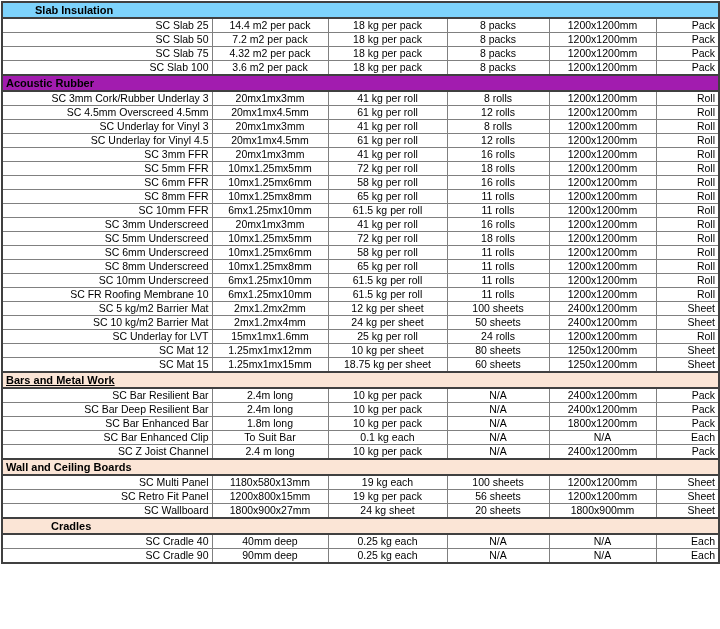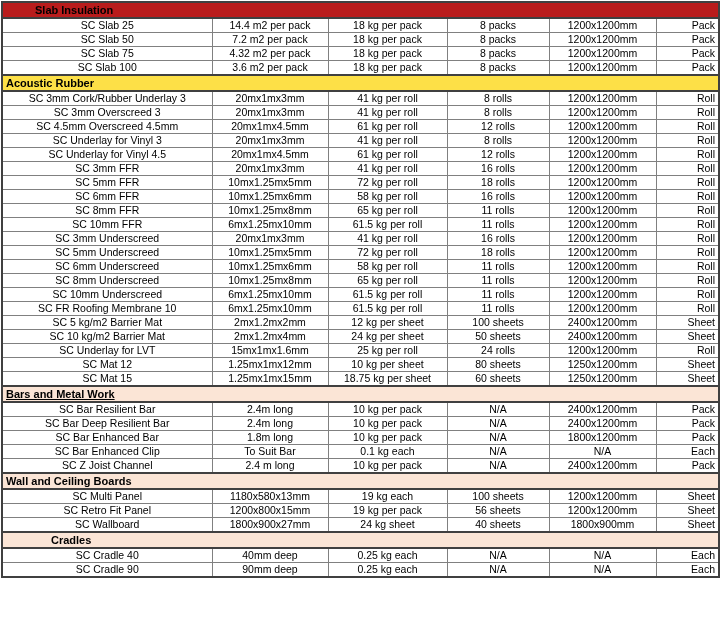--- a/index.html
+++ b/index.html
@@ -31,42 +31,42 @@
   }
   tr.section-row td {
     border-top: 2px solid #404040;
     border-bottom: 2px solid #404040;
     font-weight: bold;
     font-size: 11px;
     height: 14px;
     line-height: 14px;
     text-align: left;
   }
-  tr.data-row td.col0 { text-align: center; }
+  tr.data-row td.col0 { text-align: right; }
   tr.data-row td.col1,
   tr.data-row td.col2,
   tr.data-row td.col3,
   tr.data-row td.col4 { text-align: center; }
   tr.data-row td.col5 { text-align: right; }
 </style>
 </head>
 <body>
 
 <table class="product-table">
   <colgroup>
     <col style="width: 210px;">
       <col style="width: 116px;">
       <col style="width: 119px;">
       <col style="width: 102px;">
       <col style="width: 107px;">
       <col style="width: 63px;">
   </colgroup>
   <tbody>
       <tr class="section-row">
-        <td colspan="6" style="background: #b91c1c; padding-left: 32px;">Slab Insulation</td>
+        <td colspan="6" style="background: #7dd3fc; padding-left: 32px;">Slab Insulation</td>
       </tr>
       <tr class="data-row">
         <td class="col0">SC Slab 25</td>
         <td class="col1">14.4 m2 per pack</td>
         <td class="col2">18 kg per pack</td>
         <td class="col3">8 packs</td>
         <td class="col4">1200x1200mm</td>
         <td class="col5">Pack</td>
       </tr>
       <tr class="data-row">
@@ -87,32 +87,24 @@
       </tr>
       <tr class="data-row">
         <td class="col0">SC Slab 100</td>
         <td class="col1">3.6 m2 per pack</td>
         <td class="col2">18 kg per pack</td>
         <td class="col3">8 packs</td>
         <td class="col4">1200x1200mm</td>
         <td class="col5">Pack</td>
       </tr>
       <tr class="section-row">
-        <td colspan="6" style="background: #fde047; margin-top: 13px;">Acoustic Rubber</td>
+        <td colspan="6" style="background: #a21caf; margin-top: 13px;">Acoustic Rubber</td>
       </tr>
       <tr class="data-row">
         <td class="col0">SC 3mm Cork/Rubber Underlay 3</td>
-        <td class="col1">20mx1mx3mm</td>
-        <td class="col2">41 kg per roll</td>
-        <td class="col3">8 rolls</td>
-        <td class="col4">1200x1200mm</td>
-        <td class="col5">Roll</td>
-      </tr>
-      <tr class="data-row">
-        <td class="col0">SC 3mm Overscreed 3</td>
         <td class="col1">20mx1mx3mm</td>
         <td class="col2">41 kg per roll</td>
         <td class="col3">8 rolls</td>
         <td class="col4">1200x1200mm</td>
         <td class="col5">Roll</td>
       </tr>
       <tr class="data-row">
         <td class="col0">SC 4.5mm Overscreed 4.5mm</td>
         <td class="col1">20mx1mx4.5mm</td>
         <td class="col2">61 kg per roll</td>
@@ -323,21 +315,21 @@
         <td class="col1">1200x800x15mm</td>
         <td class="col2">19 kg per pack</td>
         <td class="col3">56 sheets</td>
         <td class="col4">1200x1200mm</td>
         <td class="col5">Sheet</td>
       </tr>
       <tr class="data-row">
         <td class="col0">SC Wallboard</td>
         <td class="col1">1800x900x27mm</td>
         <td class="col2">24 kg sheet</td>
-        <td class="col3">40 sheets</td>
+        <td class="col3">20 sheets</td>
         <td class="col4">1800x900mm</td>
         <td class="col5">Sheet</td>
       </tr>
       <tr class="section-row">
         <td colspan="6" style="background: rgb(251, 229, 214); padding-left: 48px;">Cradles</td>
       </tr>
       <tr class="data-row">
         <td class="col0">SC Cradle 40</td>
         <td class="col1">40mm deep</td>
         <td class="col2">0.25 kg each</td>

